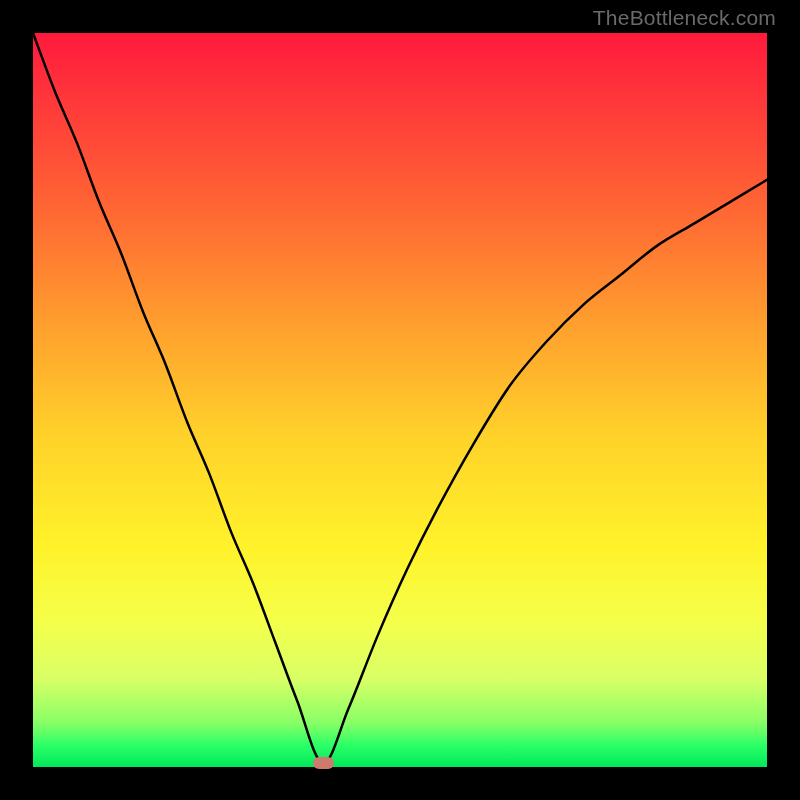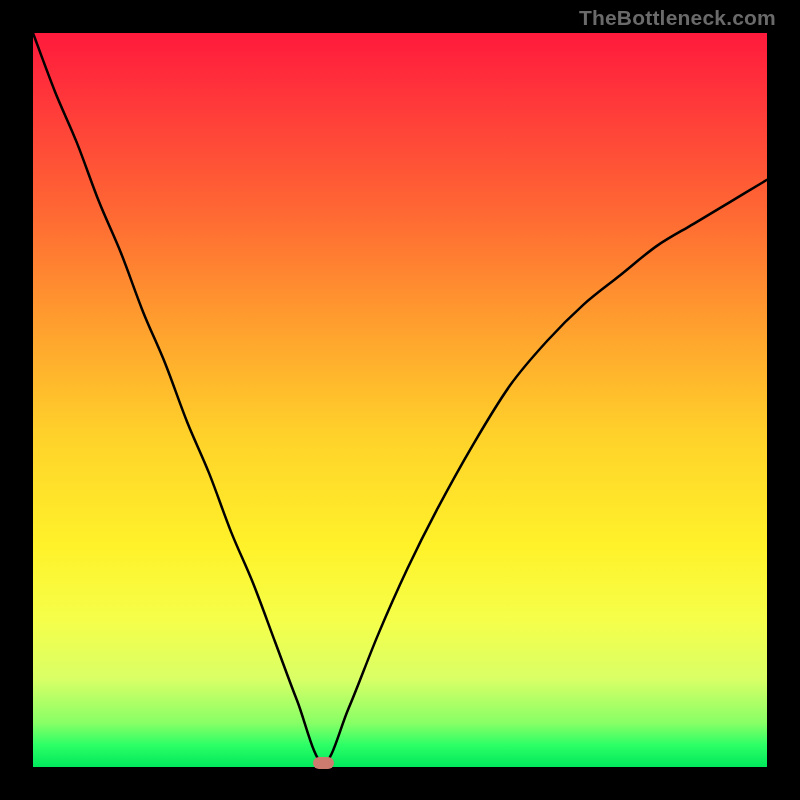--- a/index.html
+++ b/index.html
@@ -39,21 +39,21 @@
       #88ff66 94%,
       #2dff66 97%,
       #00e85b 100%
     );
   }
   .watermark {
     position: absolute;
     top: 6px;
     right: 24px;
     font-size: 21px;
-    font-weight: 700;
+    font-weight: 400;
     color: #6a6a6a;
     letter-spacing: 0.2px;
     user-select: none;
   }
   svg.curve {
     position: absolute;
     top: 0;
     left: 0;
     width: 734px;
     height: 734px;

